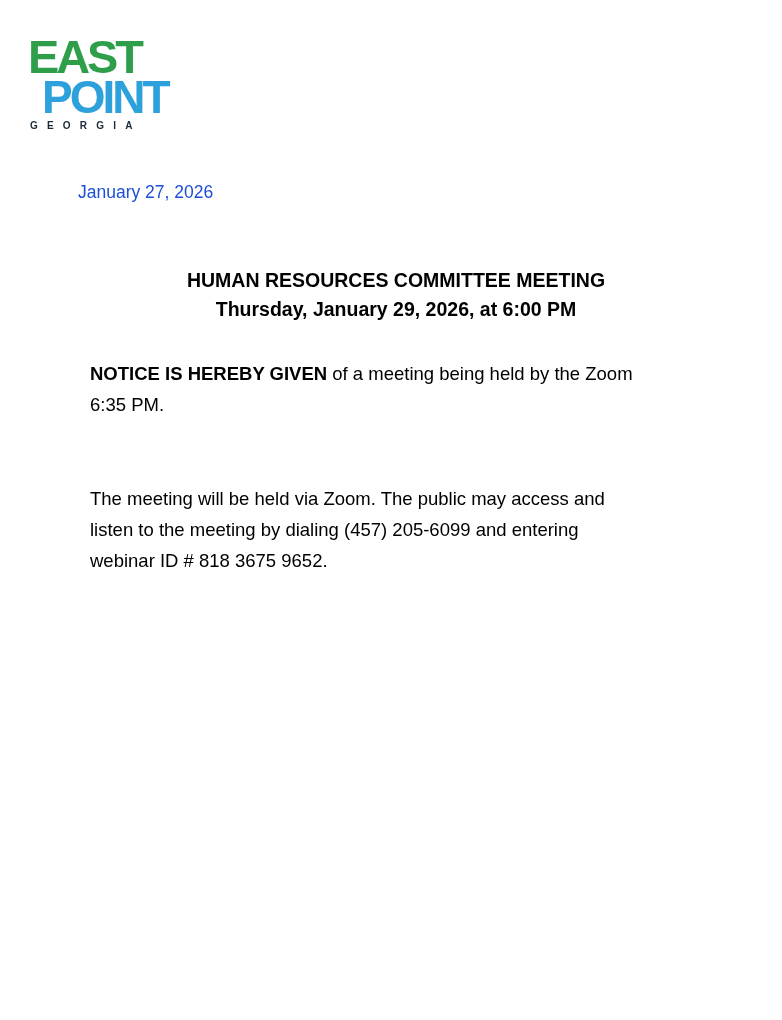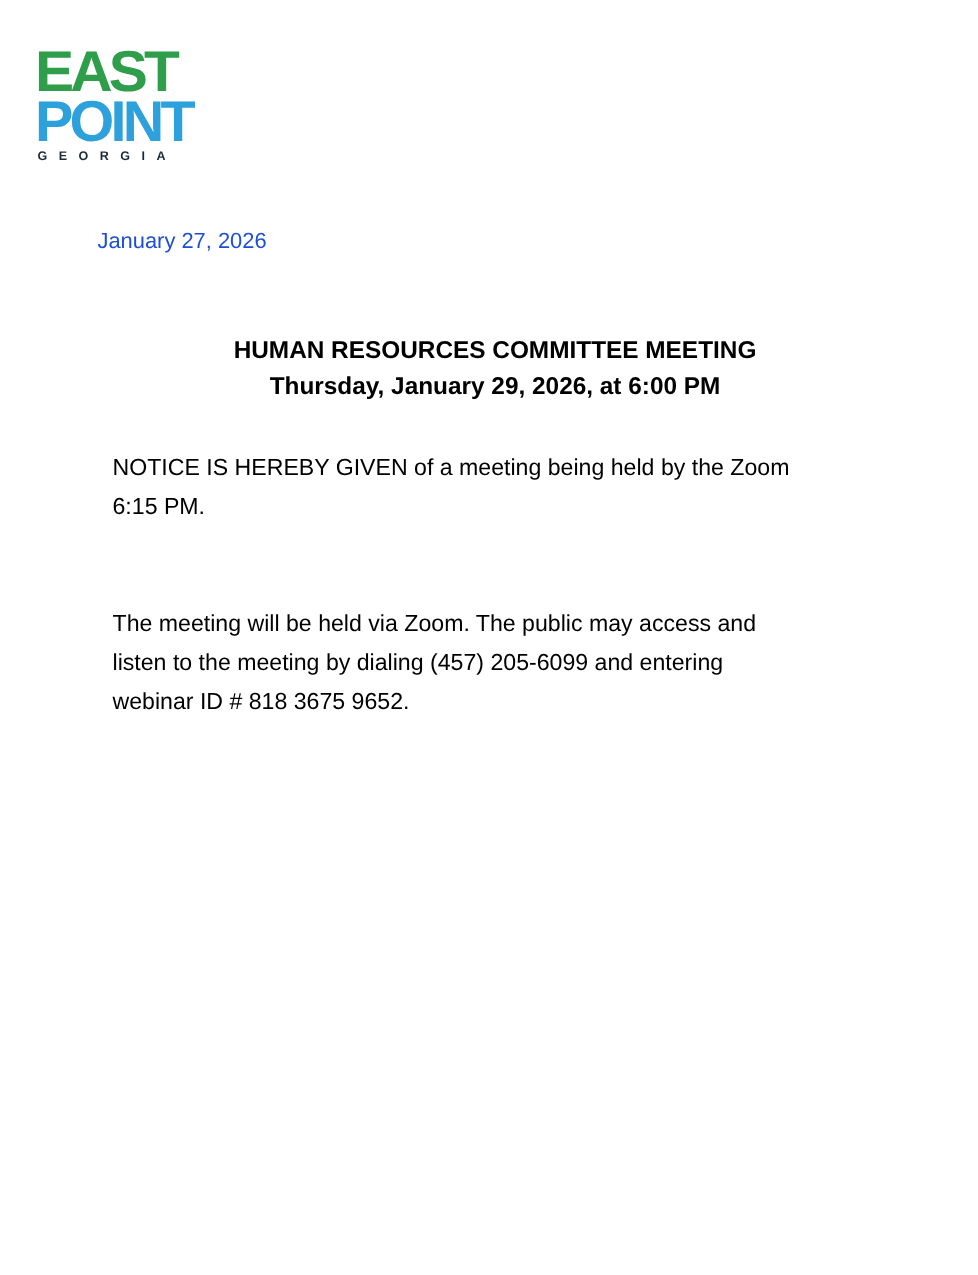--- a/index.html
+++ b/index.html
@@ -9,21 +9,21 @@
       color: #000;
     }
     .logo { position: absolute; left: 28px; top: 38px; width: 145px; height: 95px; }
     .logo .east {
       position: absolute; left: 0; top: 0;
       font-family: "Liberation Sans", sans-serif; font-weight: 700;
       font-size: 46px; line-height: 38px; letter-spacing: -3px;
       color: #2e9e4b; transform: scaleX(1.02); transform-origin: left;
     }
     .logo .point {
-      position: absolute; left: 0; top: 38px;
+      position: absolute; left: 14px; top: 38px;
       font-family: "Liberation Sans", sans-serif; font-weight: 700;
       font-size: 46px; line-height: 42px; letter-spacing: -3px;
       color: #2da1dc;
     }
     .logo .georgia {
       position: absolute; left: 2px; top: 82px;
       font-family: "Liberation Sans", sans-serif; font-weight: 700;
       font-size: 10px; letter-spacing: 9.2px; color: #1b2a3a;
     }
     .date {
@@ -33,40 +33,40 @@
     .heading {
       position: absolute; left: 0; width: 792px; top: 266px;
       text-align: center; font-weight: 700; font-size: 19.5px; line-height: 29px;
     }
     .para {
       position: absolute; left: 90px; width: 620px;
       font-size: 18.5px; line-height: 31px;
     }
     .p1 { top: 358px; }
     .p2 { top: 483px; }
-    .para b { font-weight: 400; }
+    .para b { font-weight: 700; }
   </style>
 </head>
 <body>
 
 <div class="logo">
   <div class="east">EAST</div>
   <div class="point">POINT</div>
   <div class="georgia">GEORGIA</div>
 </div>
 
 <div class="date">January 27, 2026</div>
 
 <div class="heading">
   <div>HUMAN RESOURCES COMMITTEE MEETING</div>
   <div>Thursday, January 29, 2026, at 6:00 PM</div>
 </div>
 
 <div class="para p1">
   <div><b>NOTICE IS HEREBY GIVEN</b><span> of a meeting being held by the Zoom</span></div>
-  <div>6:15 PM.</div>
+  <div>6:35 PM.</div>
 </div>
 
 <div class="para p2">
   <div>The meeting will be held via Zoom. The public may access and</div>
   <div>listen to the meeting by dialing (457) 205-6099 and entering</div>
   <div>webinar ID # 818 3675 9652.</div>
 </div>
 
 </body></html>

